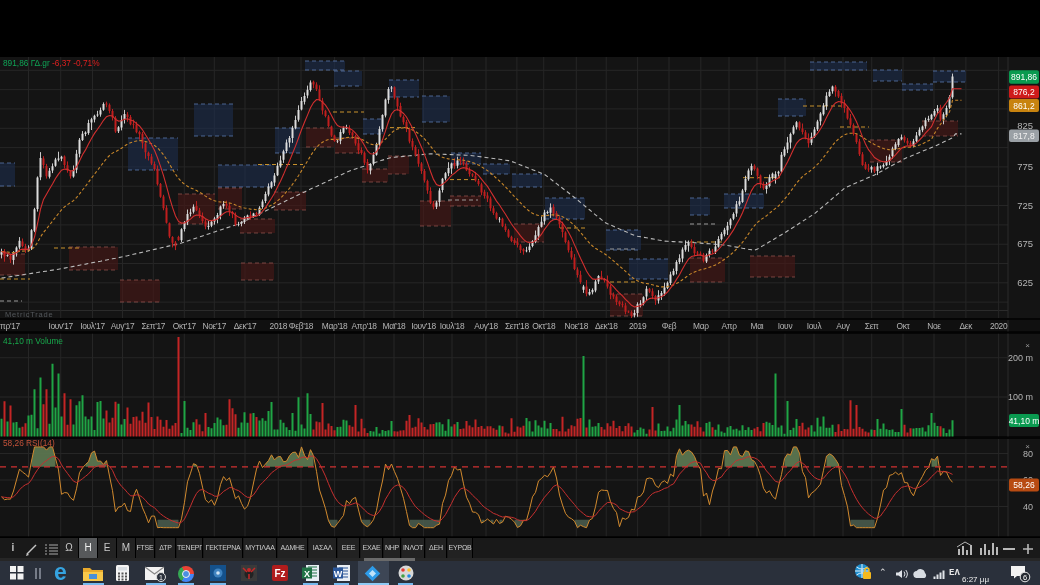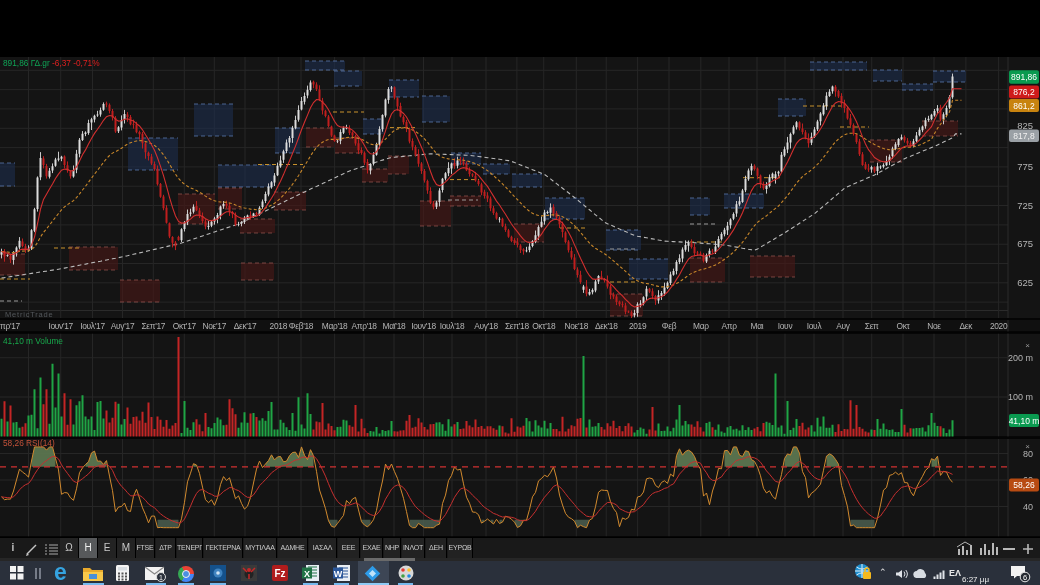--- a/index.html
+++ b/index.html
@@ -331,20 +331,20 @@
       <svg width="13" height="11" style="position:absolute;left:896px;top:8px">
         <path d="M0 3.5h2.5L6 1v8L2.5 6.5H0z" fill="#dfe3e8"></path>
         <path d="M8 2.5a4 4 0 010 5M9.8 1a6.5 6.5 0 010 8" stroke="#dfe3e8" stroke-width="1" fill="none"></path>
       </svg>
       <svg width="17" height="11" style="position:absolute;left:912px;top:8px">
         <path d="M4 9a3.5 3.5 0 01.6-6.9A4.6 4.6 0 0113 4a3 3 0 01-.5 5z" fill="#d7dce2"></path>
       </svg>
       <svg width="14" height="12" style="position:absolute;left:933px;top:7px">
         <path d="M1.5 11V8.5M4.5 11V6.5M7.5 11V4.5M10.5 11V2.5" stroke="#dfe3e8" stroke-width="2"></path>
       </svg>
-      <div style="position:absolute;left:949px;top:7px;color:#e8e8e8;font-size:9px;font-weight:bold;">ΕΛ</div>
+      <div style="position:absolute;left:949px;top:7px;color:#e8e8e8;font-size:9px;font-weight:bold;font-family:Liberation Mono, monospace;">ΕΛ</div>
       <div style="position:absolute;left:962px;top:14px;width:48px;text-align:left;color:#f0f0f0;font-size:8px;line-height:9px;">6:27 μμ<br>26/11/2019</div>
       <svg width="24" height="20" style="position:absolute;left:1010px;top:4px">
         <path d="M1 1h14v10H7l-3 2.5V11H1z" fill="#f2f2f2"></path>
         <circle cx="15" cy="12" r="4.8" fill="#262b33" stroke="#e8e8e8" stroke-width="1"></circle>
         <text x="15" y="15" font-size="7.5" fill="#fff" text-anchor="middle" font-family="Liberation Sans, sans-serif">6</text>
       </svg>
     </div>
 </div>
 </body></html>

